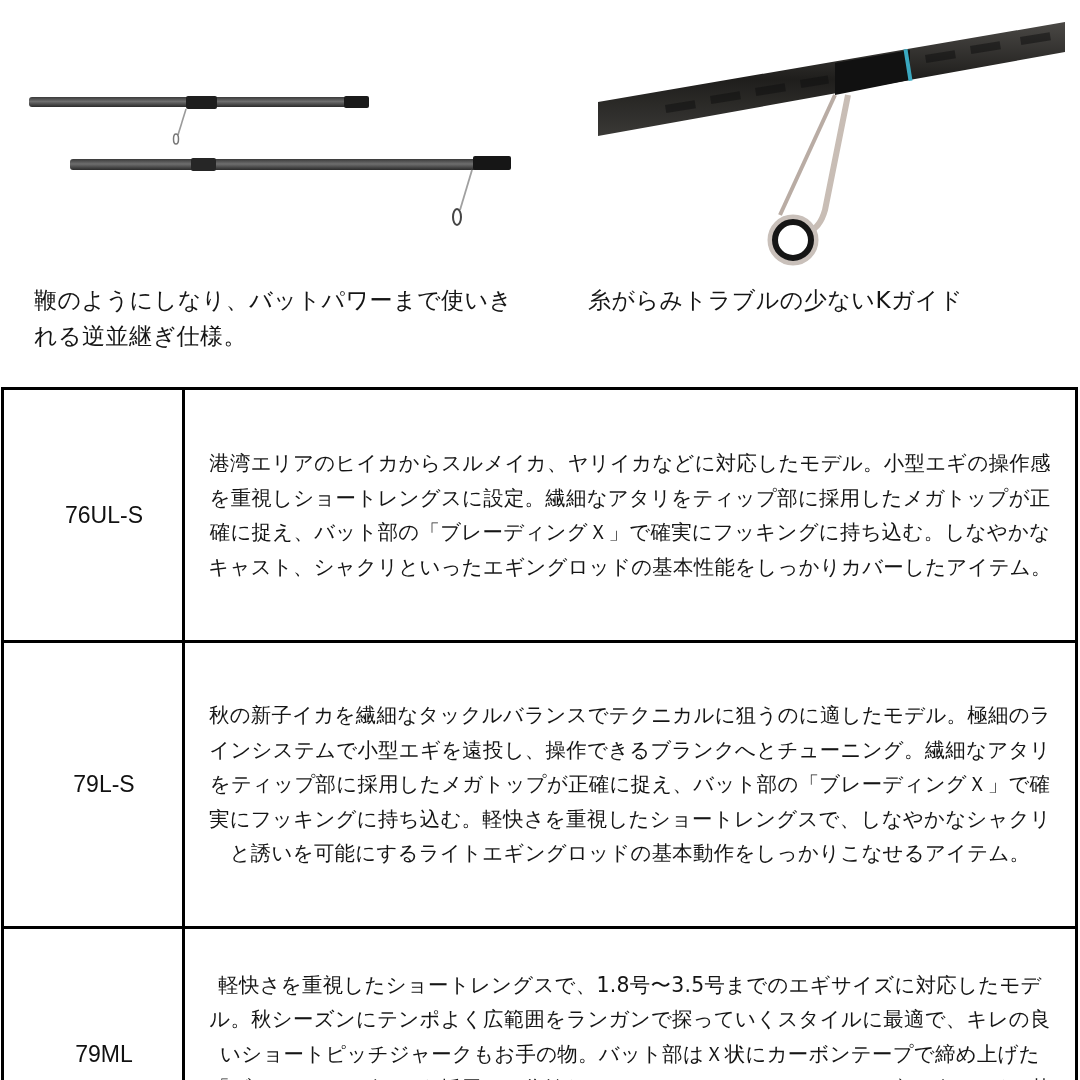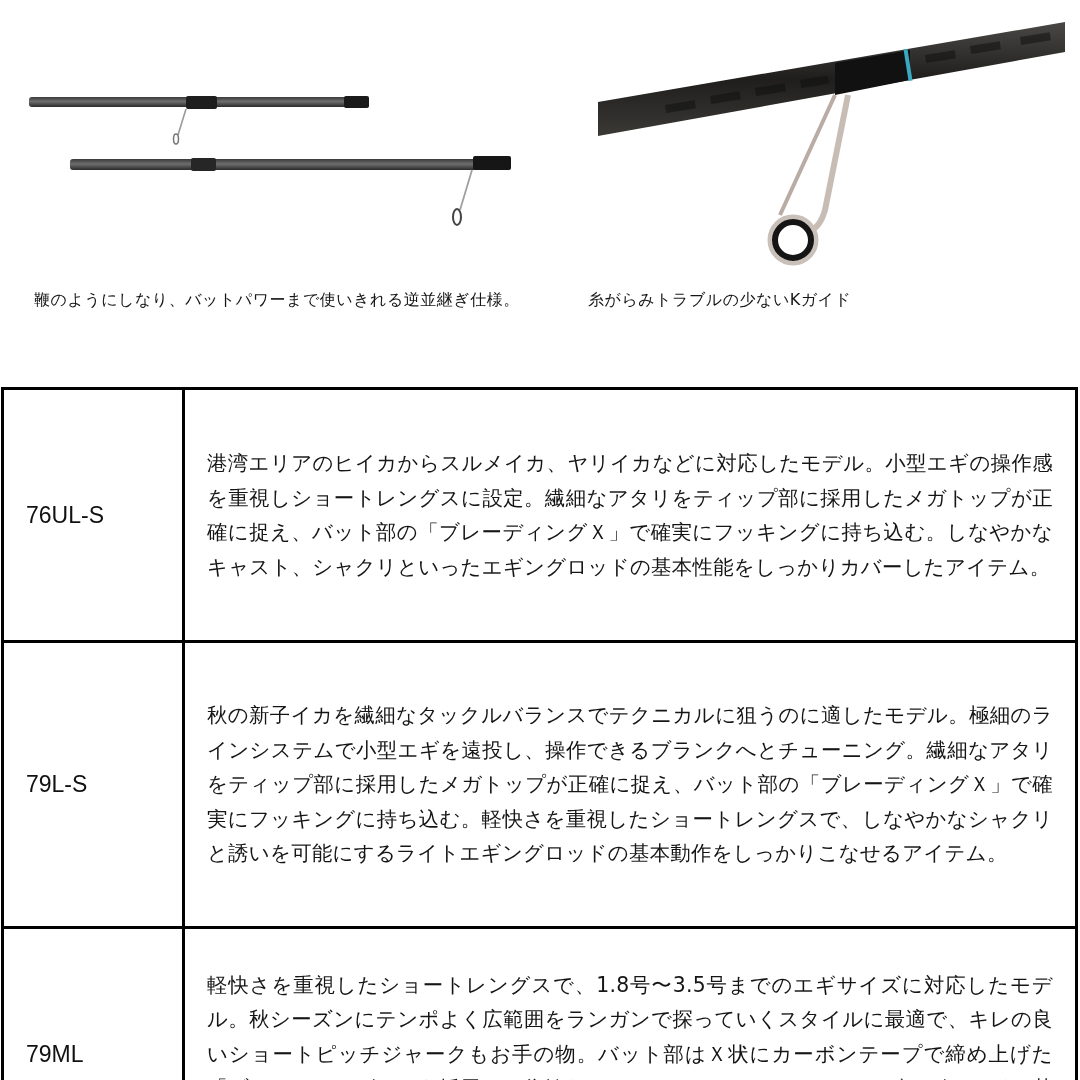--- a/index.html
+++ b/index.html
@@ -4,31 +4,31 @@
 <style>
   html, body { margin: 0; padding: 0; background: #ffffff; }
   body {
     width: 1080px; height: 1080px; position: relative; overflow: hidden;
     font-family: "DejaVu Sans", "Liberation Sans", sans-serif; color: #111111;
   }
   .photo { position: absolute; }
   #photo-left { left: 0; top: 60px; width: 540px; height: 190px; }
   #photo-right { left: 580px; top: 0; width: 500px; height: 280px; }
   .caption {
-    position: absolute; font-size: 16px; line-height: 36px; color: #151515;
+    position: absolute; font-size: 23px; line-height: 36px; color: #151515;
     letter-spacing: 0.5px;
   }
   #caption-left { left: 34px; top: 282px; width: 500px; }
   #caption-right { left: 588px; top: 282px; width: 450px; white-space: nowrap; }
 
   table.spec {
     position: absolute; left: 1px; top: 387px; width: 1077px;
     border-collapse: collapse; table-layout: fixed;
   }
-  table.spec td { border: 3px solid #000000; padding: 0; vertical-align: middle; }
+  table.spec td { border: 3px solid #000000; padding: 0; vertical-align: middle; text-align: center; }
   td.model {
     width: 156px; font-family: "Liberation Sans", sans-serif; font-size: 23px;
     padding-left: 22px !important; color: #111111;
   }
   td.desc {
     font-size: 20.4px; line-height: 34.5px; padding: 20px 22px 20px 22px !important;
     color: #151515; letter-spacing: 0.3px; text-align: justify;
   }
   tr.r1 td { height: 210px; }
   tr.r2 td { height: 243px; }

